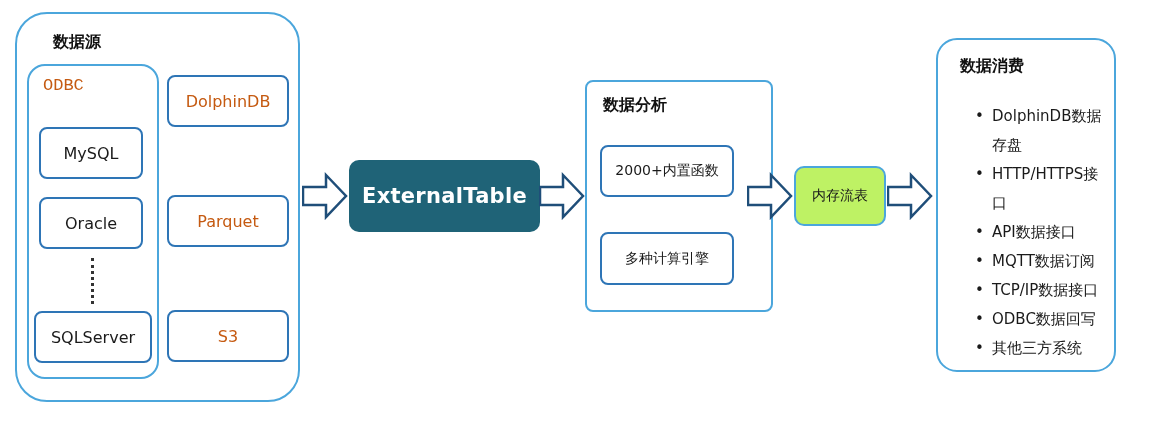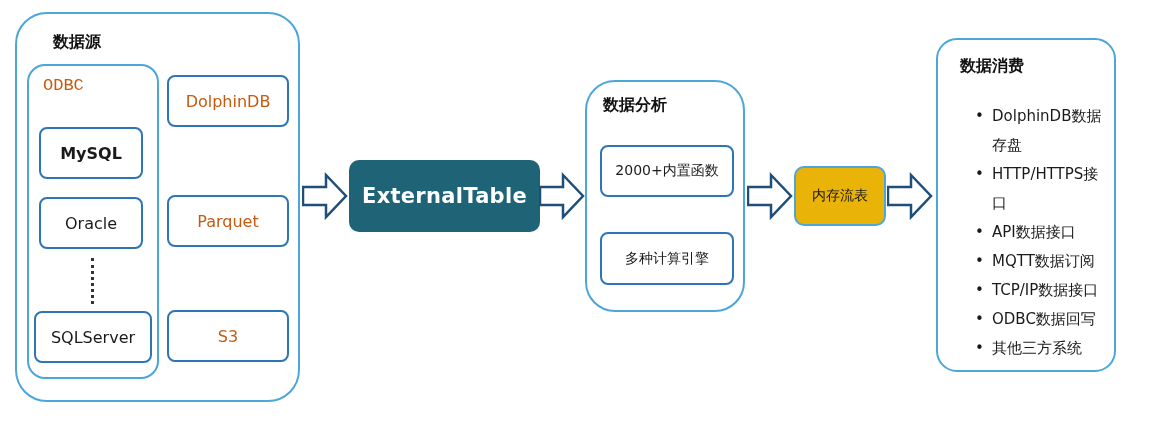--- a/index.html
+++ b/index.html
@@ -41,21 +41,21 @@
   .orange { color: #C55A11; }
 
   
   #sources { left: 15px; top: 12px; width: 285px; height: 390px; border-radius: 32px; }
   #sources-title { left: 36px; top: 18px; }
   #odbc {
     position: absolute; left: 10px; top: 50px; width: 132px; height: 315px;
     border: 2px solid #4BA6DC; border-radius: 18px; box-sizing: border-box; background: #fff;
   }
   #odbc-label { position: absolute; left: 14px; top: 10px; font-size: 17px; white-space: nowrap; font-family: Liberation Mono, monospace; }
-  #node-mysql  { left: 10px; top: 61px;  width: 104px; height: 52px; font-weight: bold; }
+  #node-mysql  { left: 10px; top: 61px;  width: 104px; height: 52px; }
   #node-oracle { left: 10px; top: 131px; width: 104px; height: 52px; }
   #vdots {
     position: absolute; left: 62px; top: 192px; height: 46px; width: 0;
     border-left: 3px dotted #333333;
   }
   #node-sqlserver { left: 5px; top: 245px; width: 118px; height: 52px; }
   #node-dolphindb { left: 150px; top: 61px;  width: 122px; height: 52px; }
   #node-parquet   { left: 150px; top: 181px; width: 122px; height: 52px; text-align: right; }
   #node-s3        { left: 150px; top: 296px; width: 122px; height: 52px; }
 
@@ -69,29 +69,29 @@
   
   #external-table {
     position: absolute; left: 349px; top: 160px; width: 191px; height: 72px;
     background: #1F6377; color: #ffffff; border-radius: 10px;
     display: flex; align-items: center; justify-content: center;
     font-size: 21px; font-weight: 700; letter-spacing: 0.3px;
     box-sizing: border-box;
   }
 
   
-  #analysis { left: 585px; top: 80px; width: 160px; height: 232px; border-radius: 30px; }
+  #analysis { left: 585px; top: 80px; width: 188px; height: 232px; border-radius: 8px; }
   #analysis-title { left: 16px; top: 13px; }
   #node-functions { left: 13px; top: 63px;  width: 134px; height: 52px; font-size: 14px; }
   #node-engines   { left: 13px; top: 150px; width: 134px; height: 53px; font-size: 14px; }
 
   
   #stream-table {
     position: absolute; left: 794px; top: 166px; width: 92px; height: 60px;
-    background: #eab308; border: 2px solid #4BA6DC; border-radius: 10px;
+    background: #bef264; border: 2px solid #4BA6DC; border-radius: 10px;
     box-sizing: border-box;
     display: flex; align-items: center; justify-content: center;
     font-size: 14px; white-space: nowrap;
   }
 
   
   #consumption { left: 936px; top: 38px; width: 180px; height: 334px; border-radius: 21px; }
   #consumption-title { left: 22px; top: 16px; }
   #consumption-list {
     position: absolute; left: 18px; top: 50px;

